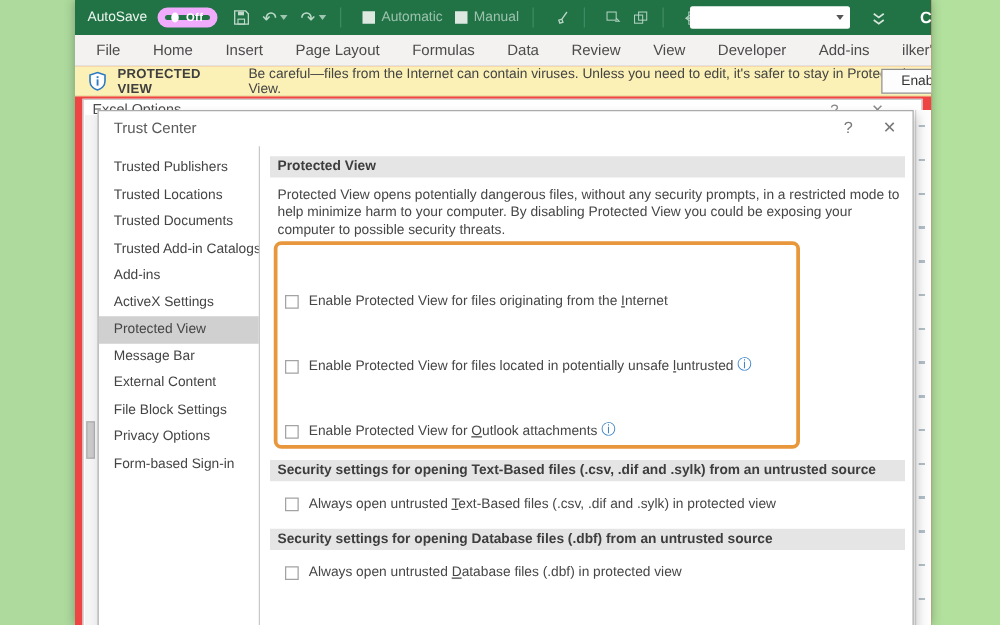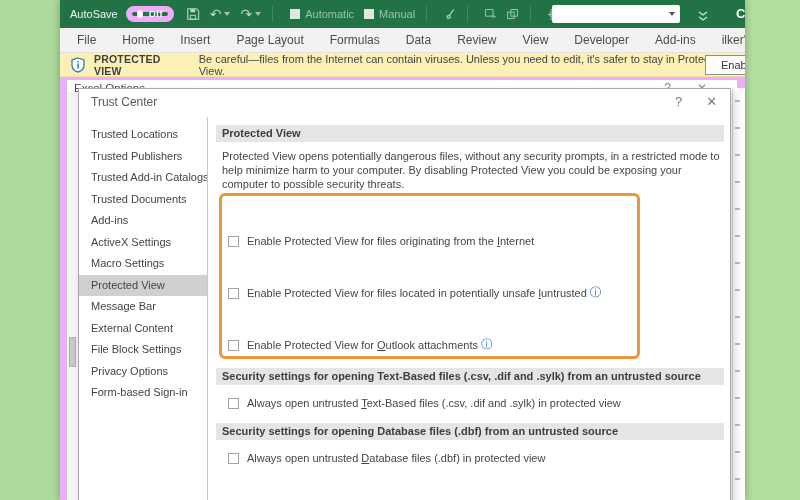--- a/index.html
+++ b/index.html
@@ -2,21 +2,21 @@
 <html><head>
 <meta charset="utf-8">
 <style>
   * { margin:0; padding:0; box-sizing:border-box; }
   html,body { width:800px; height:500px; overflow:hidden;
     font-family:"Liberation Sans", sans-serif; }
   body { background:linear-gradient(90deg,#aeda9e 0%,#a7d697 45%,#b3e19d 100%); position:relative; }
 
   
   .window { position:absolute; left:60px; top:0; width:685px; height:500px;
-    background:#f0abfc; overflow:hidden; box-shadow:0 0 8px rgba(0,0,0,.30); }
+    background:#ef4444; overflow:hidden; box-shadow:0 0 8px rgba(0,0,0,.30); }
 
   
   .titlebar { height:28px; background:#217346; display:flex; align-items:center;
     color:#fff; position:relative; padding-left:10px; }
   .tb-label { font-size:11px; color:#eef6f1; margin-right:8px; }
   .autosave-toggle { width:48px; height:16px; border:6px solid #f0abfc; border-radius:9px;
     display:flex; align-items:center; padding:0 5px; gap:6px; cursor:pointer; }
   .autosave-knob { width:8px; height:8px; border-radius:50%; background:#fff; }
   .autosave-state { font-size:9px; font-weight:bold; color:#fff; letter-spacing:.3px; }
   .tb-icon { margin-left:9px; display:flex; align-items:center; opacity:.85; }
@@ -214,27 +214,26 @@
   <div class="trust">
     <div class="trust-titlebar">
       <span class="trust-title">Trust Center</span>
       <span class="trust-controls">
         <span>?</span>
         <span>✕</span>
       </span>
     </div>
     <div class="trust-body">
       <div class="sidebar">
+        <div class="side-item">Trusted Publishers</div>
         <div class="side-item">Trusted Locations</div>
-        <div class="side-item">Trusted Publishers</div>
+        <div class="side-item">Trusted Documents</div>
         <div class="side-item">Trusted Add-in Catalogs</div>
-        <div class="side-item">Trusted Documents</div>
         <div class="side-item">Add-ins</div>
         <div class="side-item">ActiveX Settings</div>
-        <div class="side-item">Macro Settings</div>
         <div class="side-item selected">Protected View</div>
         <div class="side-item">Message Bar</div>
         <div class="side-item">External Content</div>
         <div class="side-item">File Block Settings</div>
         <div class="side-item">Privacy Options</div>
         <div class="side-item">Form-based Sign-in</div>
       </div>
 
       <div class="main">
         <div class="band">Protected View</div>

